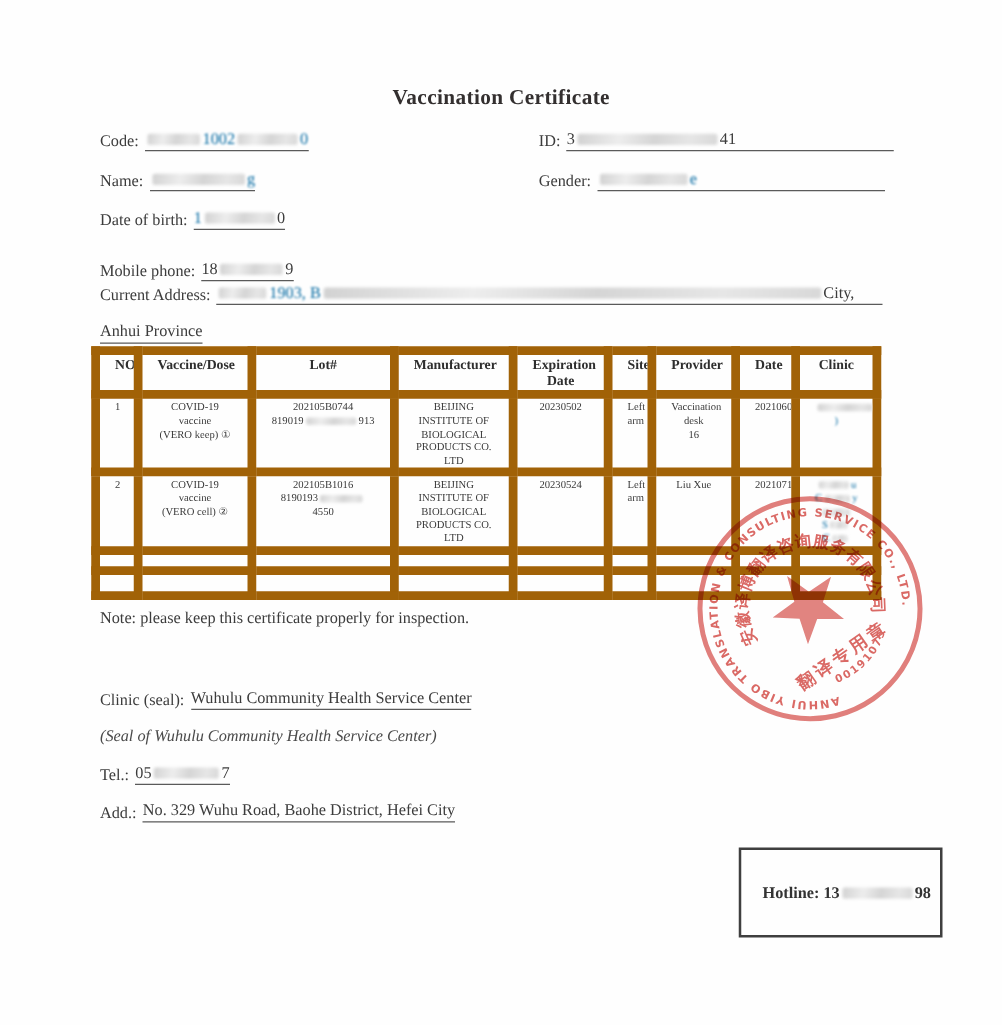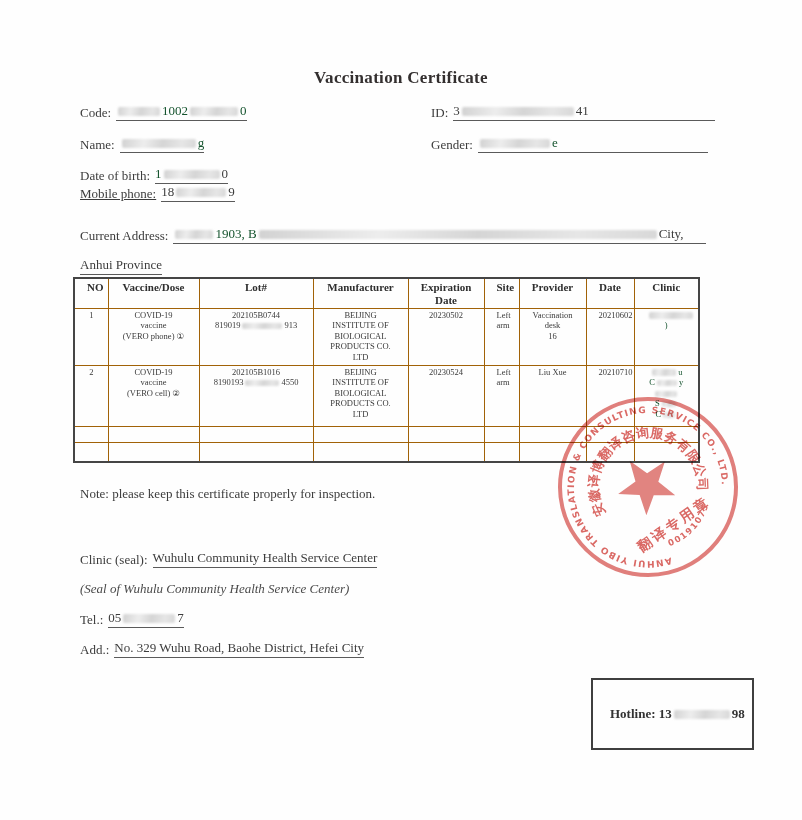--- a/index.html
+++ b/index.html
@@ -17,28 +17,28 @@
   .frow { position:absolute; font-size:13px; white-space:nowrap; }
   .frow .lbl { margin-right:5px; }
   .val { display:inline-block; vertical-align:bottom; white-space:nowrap; }
   .val.u { border-bottom:1px solid #5a5a5a; padding-bottom:1px; }
 
   .redact {
     display:inline-block; height:.72em; min-width:6px; border-radius:2px;
     background:linear-gradient(100deg,#d2d2d2,#ededed 30%,#d5d5d5 55%,#e6e6e6 80%,#d8d8d8);
     filter:blur(1.3px); margin:0 2px -1px 2px;
   }
-  .ghost { color:#14532d; filter:blur(.7px); }
+  .ghost { color:#0369a1; filter:blur(.7px); }
 
   .cert-table {
     position:absolute; left:73px; top:277px; width:625px;
     border-collapse:collapse; table-layout:fixed; font-size:8.5px; color:#3a3a3a;
   }
   .cert-table th, .cert-table td {
-    border:1px solid #a16207; padding:1px 12px; text-align:center;
+    border:7px solid #a16207; padding:1px 12px; text-align:center;
     vertical-align:top; overflow:hidden; line-height:1.25;
   }
   .cert-table { border:2px solid #454545; }
   .cert-table thead th { font-size:11px; font-weight:bold; color:#2e2e2e; padding-top:2px; line-height:1.15; }
   .cert-table thead tr { height:30px; }
   .cert-table tbody tr.r0 { height:57px; }
   .cert-table tbody tr.r1 { height:61px; }
   .cert-table tbody tr.r2 { height:16px; }
   .cert-table tbody tr.r3 { height:20px; }
   .cert-table .cl { display:block; }
@@ -81,21 +81,21 @@
     <span class="lbl">Name:</span><span class="val u"><span class="redact" style="width: 74px;"></span><span class="ghost">g</span></span>
   </div>
   <div class="frow" style="left:431px; top:135px;">
     <span class="lbl">Gender:</span><span class="val u" style="width:230px;"><span class="redact" style="width: 70px;"></span><span class="ghost">e</span></span>
   </div>
 
   <div class="frow" style="left:80px; top:166px;">
     <span class="lbl">Date of birth:</span><span class="val u"><span class="ghost">1</span><span class="redact" style="width: 56px;"></span><span>0</span></span>
   </div>
 
-  <div class="frow" style="left:80px; top:184px;text-decoration:underline;">
+  <div class="frow" style="left:80px; top:207px;">
     <span class="lbl">Mobile phone:</span><span class="val u"><span>18</span><span class="redact" style="width: 50px;"></span><span>9</span></span>
   </div>
 
   <div class="frow" style="left:80px; top:226px;">
     <span class="lbl">Current Address:</span><span class="val u" style="width:533px;"><span class="redact" style="width: 38px;"></span><span class="ghost">1903, B</span><span class="redact" style="width: 398px;"></span><span>City,</span></span>
   </div>
   <div class="frow" style="left:80px; top:257px;">
     <span class="val u"><span>Anhui Province</span></span>
   </div>
 
@@ -124,21 +124,21 @@
           <th>Clinic</th>
         </tr>
     </thead>
     <tbody>
         <tr class="r0">
           <td>
             <span class="cl"><span>1</span></span>
           </td>
           <td>
             <span class="cl"><span>COVID-19 vaccine</span></span>
-            <span class="cl"><span>(VERO phone) ①</span></span>
+            <span class="cl"><span>(VERO keep) ①</span></span>
           </td>
           <td>
             <span class="cl"><span>202105B0744</span></span>
             <span class="cl"><span>819019</span><span class="redact" style="width: 40px;"></span><span>913</span></span>
           </td>
           <td>
             <span class="cl"><span>BEIJING</span></span>
             <span class="cl"><span>INSTITUTE OF</span></span>
             <span class="cl"><span>BIOLOGICAL</span></span>
             <span class="cl"><span>PRODUCTS CO.</span></span>

